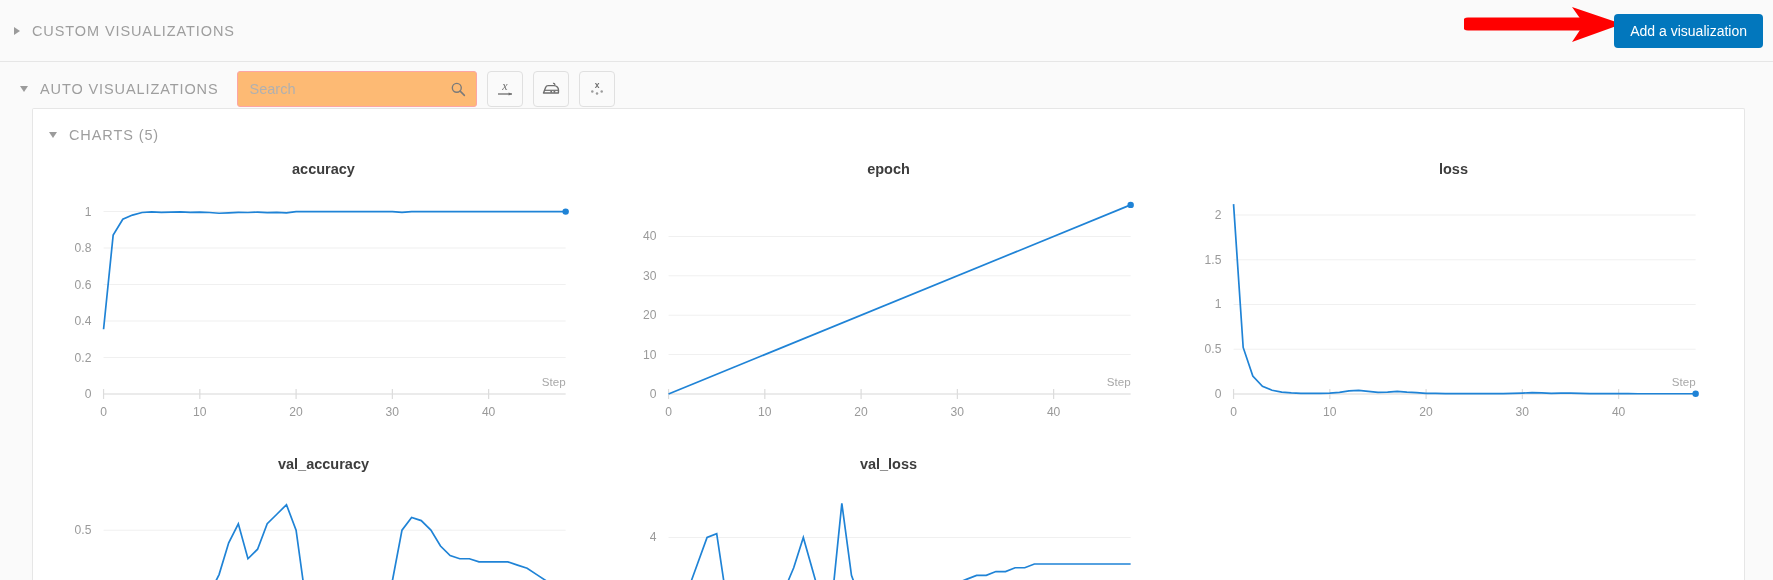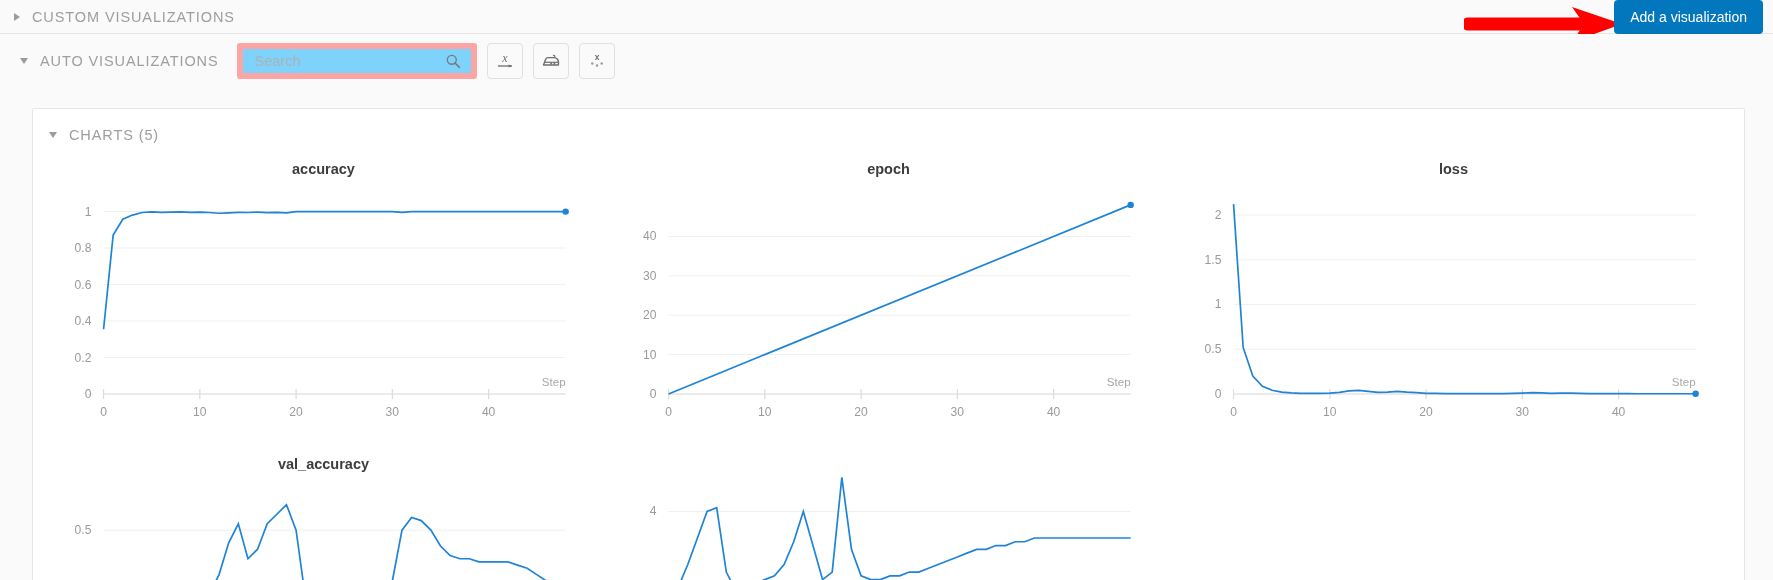--- a/index.html
+++ b/index.html
@@ -8,21 +8,21 @@
     background: #fafafa;
     font-family: "Liberation Sans", sans-serif;
     overflow: hidden;
   }
 
   
   .section-bar {
     position: relative;
     display: flex;
     align-items: center;
-    height: 34px;
+    height: 62px;
     padding: 0 22px 0 14px;
     background: #fafafa;
     border-bottom: 1px solid #e6e6e6;
   }
   .section-bar.auto { border-bottom: none; height: 54px; padding-left: 20px; }
 
   .tri {
     width: 0; height: 0;
     margin-right: 12px;
     flex: 0 0 auto;
@@ -77,22 +77,22 @@
   .toolbar {
     display: flex;
     align-items: center;
     margin-left: 18px;
     gap: 10px;
   }
   .search-wrap {
     position: relative;
     width: 240px;
     height: 36px;
-    background: #7dd3fc;
-    border: 6px solid #fca5a5;
+    background: #fdba74;
+    border: 1px solid #fca5a5;
     border-radius: 3px;
     display: flex;
     align-items: flex-end;
   }
   .search-wrap input {
     border: none;
     outline: none;
     background: transparent;
     font-family: "Liberation Sans", sans-serif;
     font-size: 14.5px;
@@ -329,20 +329,21 @@
           <text class="tick-lbl" x="252.83333333333334" y="237" text-anchor="middle">20</text>
           <line class="tickmark" x1="348.25" y1="210" x2="348.25" y2="220"></line>
           <text class="tick-lbl" x="348.25" y="237" text-anchor="middle">30</text>
           <line class="tickmark" x1="443.6666666666667" y1="210" x2="443.6666666666667" y2="220"></line>
           <text class="tick-lbl" x="443.6666666666667" y="237" text-anchor="middle">40</text>
           <text class="step-lbl" x="520" y="207" text-anchor="end">Step</text>
           <polyline class="series" points="62.00,176.87 71.54,183.23 81.08,170.52 90.63,176.87 100.17,164.16 109.71,157.81 119.25,167.34 128.79,151.45 138.33,138.74 147.88,145.10 157.42,132.39 166.96,119.68 176.50,100.61 186.04,68.84 195.58,49.77 205.13,84.73 214.67,75.19 224.21,49.77 233.75,40.24 243.29,30.71 252.83,56.13 262.38,126.03 271.92,151.45 281.46,157.81 291.00,160.98 300.54,164.16 310.08,157.81 319.63,151.45 329.17,145.10 338.71,132.39 348.25,106.97 357.79,56.13 367.33,43.42 376.88,46.60 386.42,56.13 395.96,72.02 405.50,81.55 415.04,84.73 424.58,84.73 434.13,87.90 443.67,87.90 453.21,87.90 462.75,87.90 472.29,91.08 481.83,94.26 491.38,100.61 500.92,106.97 510.46,110.15 520.00,113.32" stroke="#1f83d6" vector-effect="non-scaling-stroke"></polyline>
         </svg>
       </div>
       <div class="chart-cell">
+        <div class="chart-title">val_loss</div>
         <svg class="chart-svg" viewBox="0 0 560 255" preserveAspectRatio="none">
           <line class="gridline" x1="62" y1="63.46153846153848" x2="520" y2="63.46153846153848"></line>
           <text class="tick-lbl" x="50" y="67.46153846153848" text-anchor="end">4</text>
           <line class="axisline" x1="62" y1="215" x2="520" y2="215"></line>
           <line class="tickmark" x1="62" y1="210" x2="62" y2="220"></line>
           <text class="tick-lbl" x="62" y="237" text-anchor="middle">0</text>
           <line class="tickmark" x1="157.41666666666669" y1="210" x2="157.41666666666669" y2="220"></line>
           <text class="tick-lbl" x="157.41666666666669" y="237" text-anchor="middle">10</text>
           <line class="tickmark" x1="252.83333333333334" y1="210" x2="252.83333333333334" y2="220"></line>
           <text class="tick-lbl" x="252.83333333333334" y="237" text-anchor="middle">20</text>

